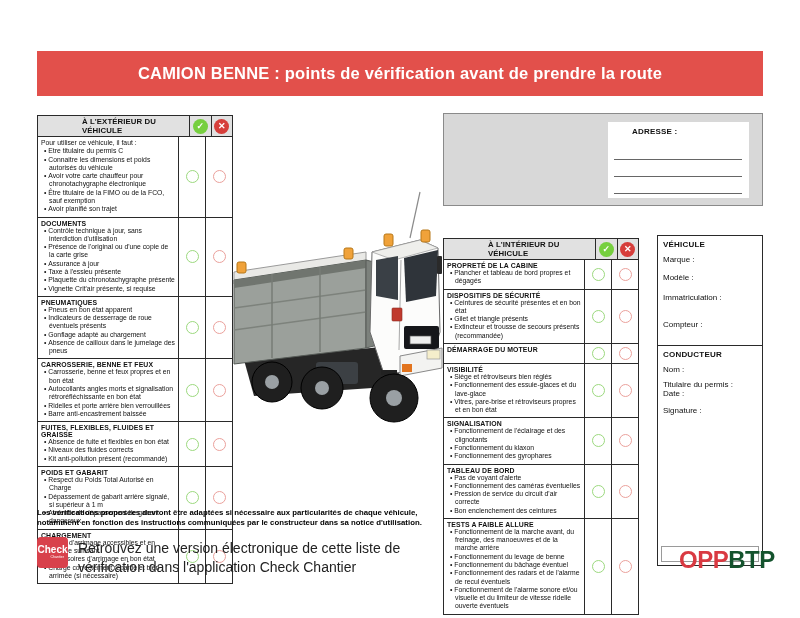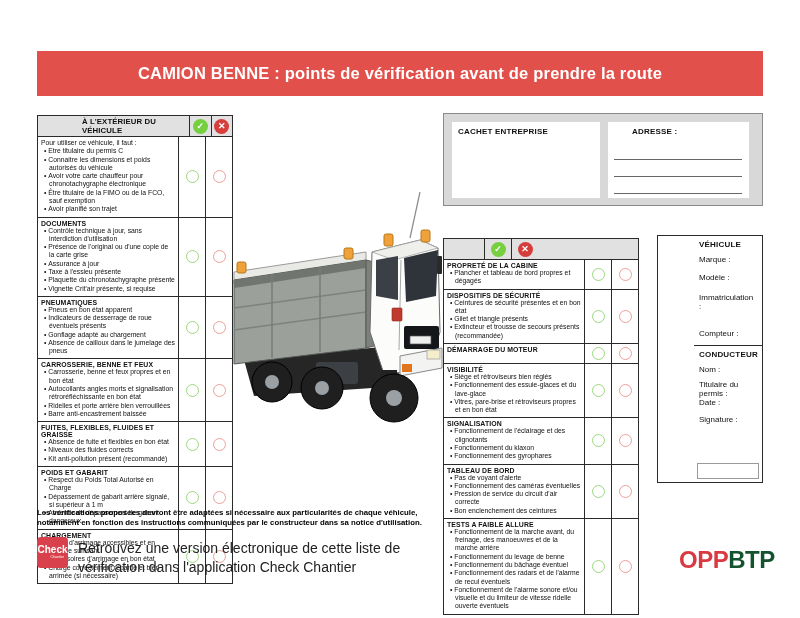--- a/index.html
+++ b/index.html
@@ -79,22 +79,22 @@
   }
   .blist li::before { content:"\2022\00a0"; }
   .circle {
     width:13px; height:13px; border-radius:50%; background:#fff;
   }
   .circle.g { border:1.4px solid #9cd97e; }
   .circle.r { border:1.4px solid #eba19c; }
 
   
   .rightcol {
-    left:657px; top:235px; width:106px; height:248px;
-    border:1px solid #2a2a2a; display:flex; flex-direction:column;padding-left:36px;
+    left:657px; top:235px; width:106px; height:331px;
+    border:1px solid #2a2a2a; display:flex; flex-direction:column;
   }
   .rsection { position:relative; padding:4px 5px; }
   .rsection + .rsection { border-top:1px solid #2a2a2a; }
   .rs-vehicle { height:109px; }
   .rs-comments { height:84px; }
   .rs-driver { flex:1; }
   .rs-title { font-weight:bold; font-size:8px; letter-spacing:.2px; margin-bottom:6px; }
   .rfield { font-size:8px; }
   #vehicle-fields .rfield:nth-child(1) { margin-bottom:9px; }
   #vehicle-fields .rfield:nth-child(2) { margin-bottom:11px; }
@@ -135,23 +135,20 @@
   .truck { left:224px; top:190px; width:220px; height:237px; }
 </style>
 </head>
 <body>
 
 <div class="abs banner">
   <span>CAMION BENNE : points de vérification avant de prendre la route</span>
 </div>
 
 <div class="abs stampwrap">
-  <div class="whitebox cachet">
-    <div class="boxlabel">CACHET ENTREPRISE</div>
-  </div>
   <div class="whitebox adresse">
     <div class="boxlabel">ADRESSE :</div>
     <div class="addr-line" style="top:37px"></div>
     <div class="addr-line" style="top:54px"></div>
     <div class="addr-line" style="top:71px"></div>
   </div>
 </div>
 
 <svg class="abs truck" viewBox="0 0 220 237">
   <line x1="196" y1="2" x2="186" y2="48" stroke="#8a8a8a" stroke-width="1.2"></line>
@@ -319,20 +316,21 @@
       <div class="tcell-check">
         <span class="circle g"></span>
       </div>
       <div class="tcell-check">
         <span class="circle r"></span>
       </div>
     </div>
   </div>
 <div class="abs ctable t-int">
     <div class="thead">
+      <div class="ttitle">À L'INTÉRIEUR DU VÉHICULE</div>
       <div class="hcell">
         <span class="badge ok">✓</span>
       </div>
       <div class="hcell">
         <span class="badge ko">✕</span>
       </div>
     </div>
     <div class="trow">
       <div class="tcell-text">
         <p class="rtitle">PROPRETÉ DE LA CABINE</p>

